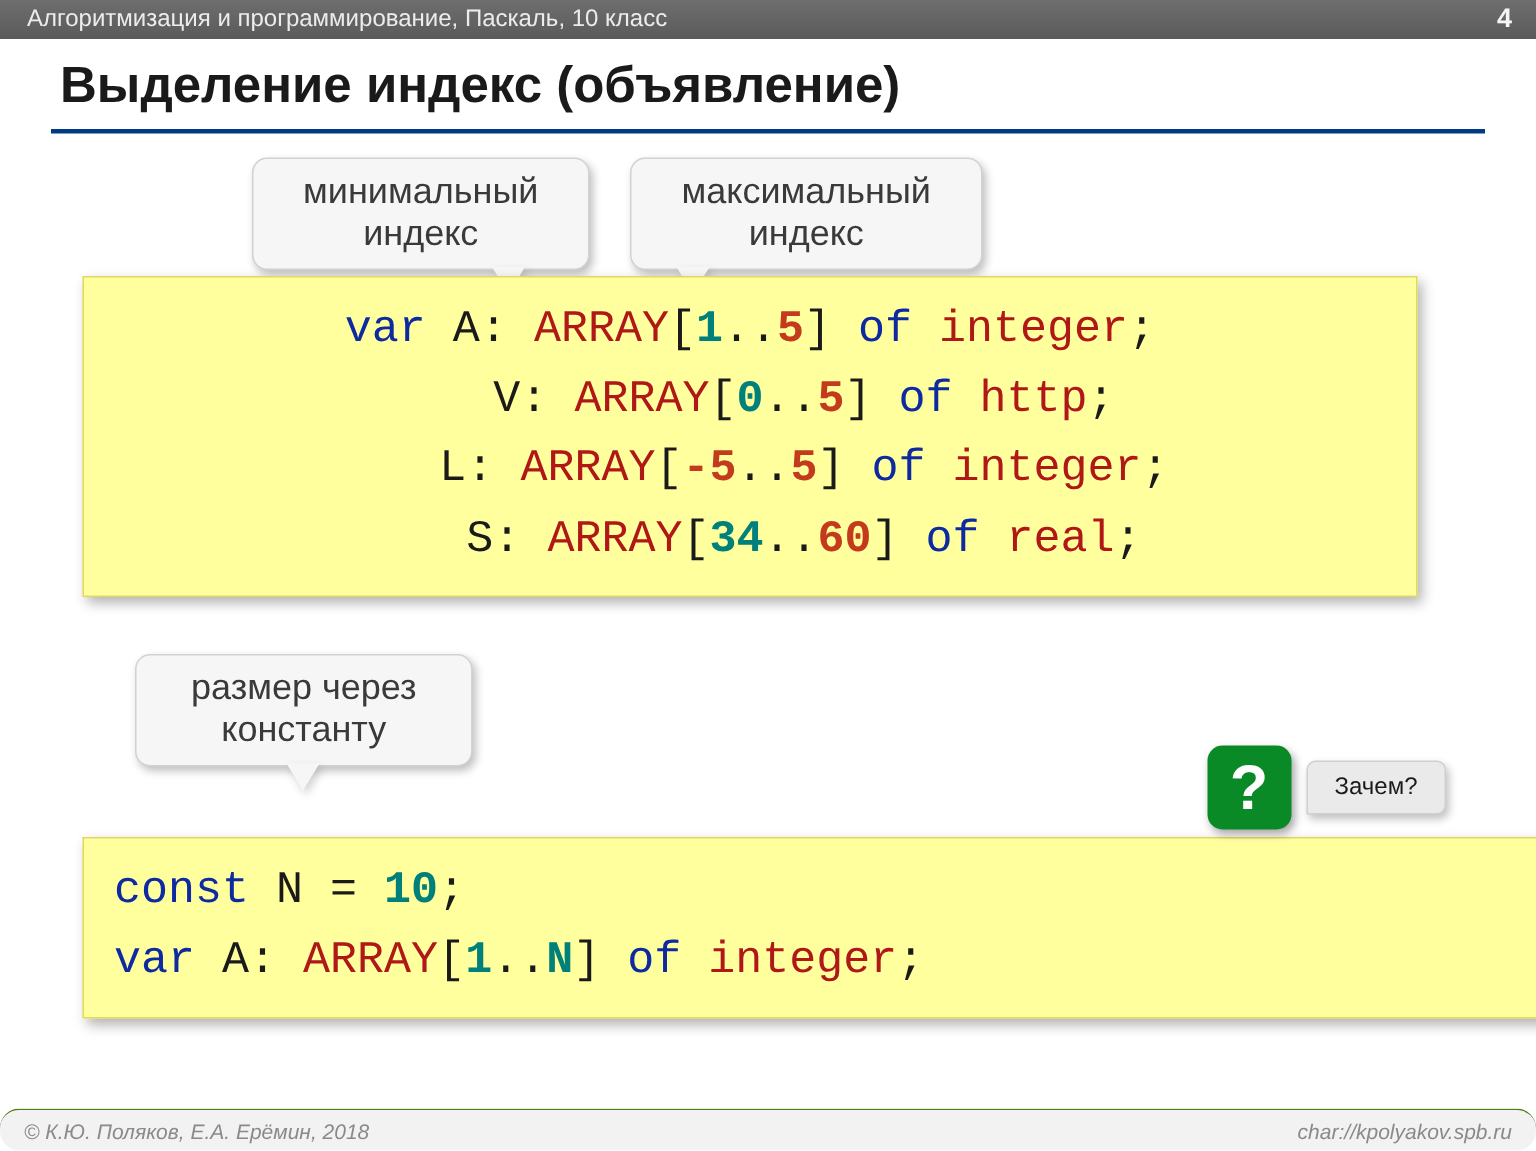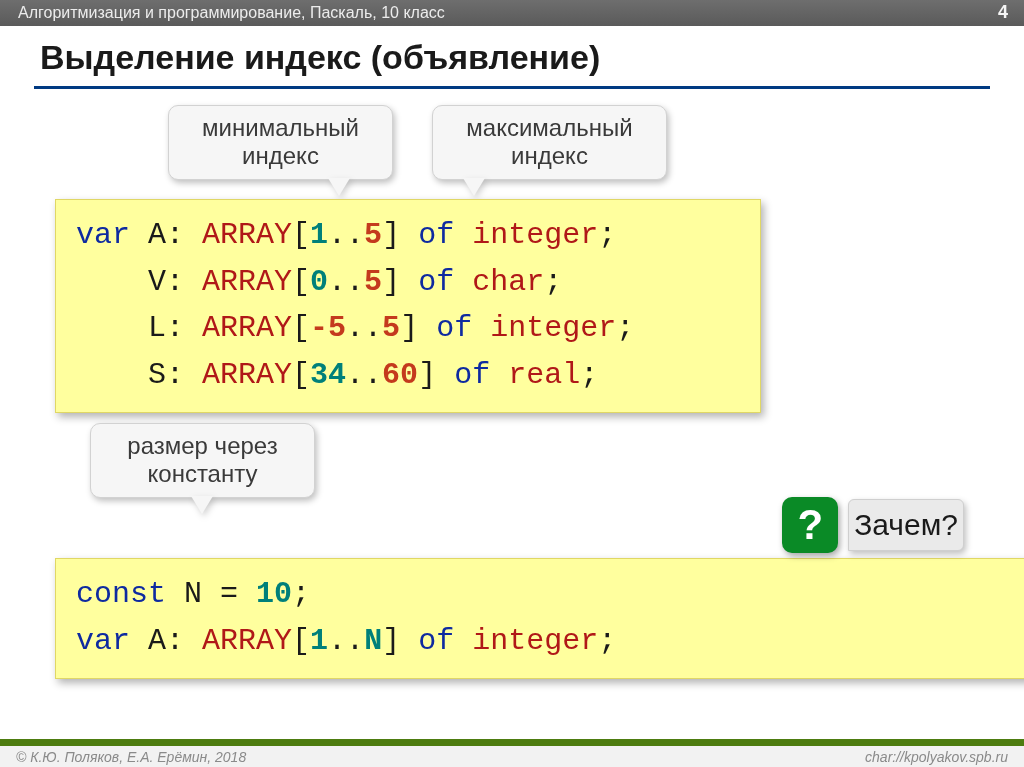--- a/index.html
+++ b/index.html
@@ -17,51 +17,51 @@
   .title-rule { position:absolute; left:34px; right:34px; top:86px; height:3px; background:#003a82; }
 
   
   .callout { position:absolute; background:#f6f6f6; border:1px solid #d2d2d2; border-radius:10px;
              box-shadow:2px 3px 6px rgba(0,0,0,.25); color:#3a3a3a; font-size:24px; text-align:center;
              padding:8px 20px 10px 20px; line-height:1.15; }
   .callout .tail { position:absolute; width:0; height:0; border-left:11px solid transparent; border-right:11px solid transparent;
                    border-top:18px solid #f6f6f6; filter: drop-shadow(2px 3px 3px rgba(0,0,0,.18)); }
   #co-min { left:168px; top:105px; width:225px; }
   #co-min .tail { left:159px; bottom:-17px; }
-  #co-max { left:420px; top:105px; width:235px;margin-left:12px; }
+  #co-max { left:420px; top:105px; width:235px; }
   #co-max .tail { left:30px; bottom:-17px; }
-  #co-const { left:90px; top:423px; width:225px; }
+  #co-const { left:90px; top:436px; width:225px; }
   #co-const .tail { left:100px; bottom:-17px; }
 
   
   .code { position:absolute; left:55px; background:#ffff9e; border:1px solid #e0d765;
           box-shadow:3px 4px 8px rgba(0,0,0,.30); padding:12px 20px 14px 20px;
           font-family:"Courier New", monospace; font-size:30px; line-height:1.55; white-space:pre; }
-  #code1 { top:199px; width:706px; }
+  #code1 { top:184px; width:890px;text-align:center; }
   #code2 { top:558px; width:980px; }
 
   .kw   { color:#0e2aa0; }  
   .ty   { color:#b01818; }  
   .num1 { color:#00807a; font-weight:bold; }
   .num2 { color:#c43a1d; font-weight:bold; }
   .neg  { color:#c43a1d; font-weight:bold; }
   .idN  { color:#00807a; font-weight:bold; }
 
   
   .qb { position:absolute; right:60px; top:497px; display:flex; align-items:center; gap:10px; z-index:10;}
   .qb .badge { width:56px; height:56px; border-radius:10px; background:#0a8a26; color:#fff; font-size:42px;
                font-weight:bold; display:flex; align-items:center; justify-content:center;
                box-shadow:2px 3px 6px rgba(0,0,0,.35); }
   .qb .ask { background:#eaeaea; border:1px solid #cfcfcf; border-radius:6px 6px 6px 0;
-             padding:8px 5px; font-size:30px; box-shadow:2px 3px 6px rgba(0,0,0,.25); }
+             padding:8px 18px; font-size:16px; box-shadow:2px 3px 6px rgba(0,0,0,.25); }
 
   
-  .ftr { position:absolute; left:0; right:0; bottom:0; height:28px; border-top:7px solid #4d7c0f;
+  .ftr { position:absolute; left:0; right:0; bottom:0; height:28px; border-top:1px solid #4d7c0f;
          background:#f2f2f2; color:#8a8a8a; font-size:14px; font-style:italic; display:flex;
-         align-items:center; justify-content:space-between; padding:0 16px; }
+         align-items:center; justify-content:space-between; padding:0 16px;border-radius:13px; }
 </style>
 </head>
 <body>
 
 <div class="slide">
 
   <div class="hdr">
     <span>Алгоритмизация и программирование, Паскаль, 10 класс</span>
     <span class="num">4</span>
   </div>
@@ -74,21 +74,21 @@
     <span>индекс</span>
     <div class="tail"></div>
   </div>
   <div id="co-max" class="callout">
     <span>максимальный</span><br>
     <span>индекс</span>
     <div class="tail"></div>
   </div>
 
   <div id="code1" class="code"><span class="kw">var </span><span>A</span>: <span class="ty">ARRAY</span>[<span class="num1">1</span>..<span class="num2">5</span>] <span class="kw">of</span> <span class="ty">integer</span>;
-    <span>V</span>: <span class="ty">ARRAY</span>[<span class="num1">0</span>..<span class="num2">5</span>] <span class="kw">of</span> <span class="ty">char</span>;
+    <span>V</span>: <span class="ty">ARRAY</span>[<span class="num1">0</span>..<span class="num2">5</span>] <span class="kw">of</span> <span class="ty">http</span>;
     <span>L</span>: <span class="ty">ARRAY</span>[<span class="neg">-5</span>..<span class="num2">5</span>] <span class="kw">of</span> <span class="ty">integer</span>;
     <span>S</span>: <span class="ty">ARRAY</span>[<span class="num1">34</span>..<span class="num2">60</span>] <span class="kw">of</span> <span class="ty">real</span>;</div>
 
   <div id="co-const" class="callout">
     <span>размер через</span><br>
     <span>константу</span>
     <div class="tail"></div>
   </div>
 
   <div class="qb">

